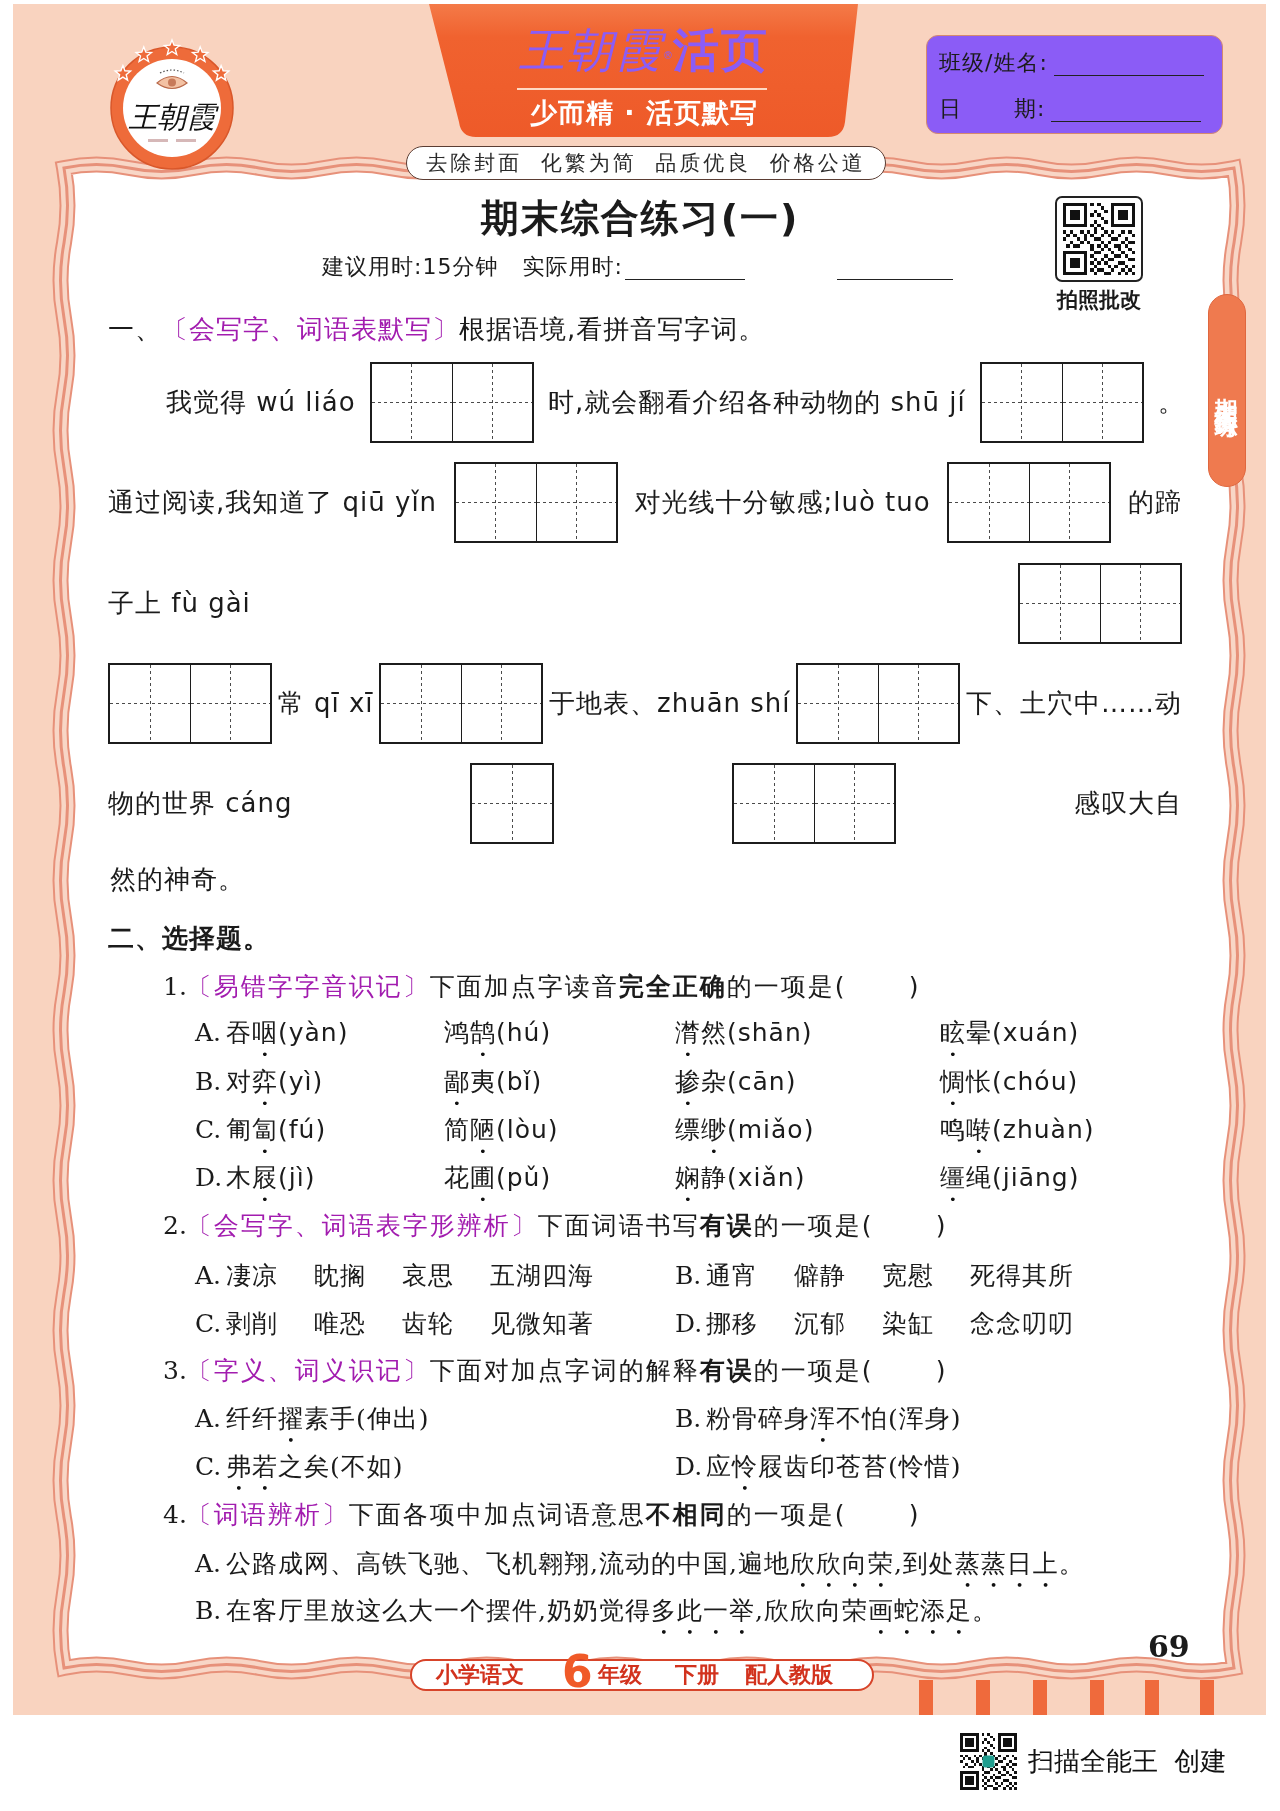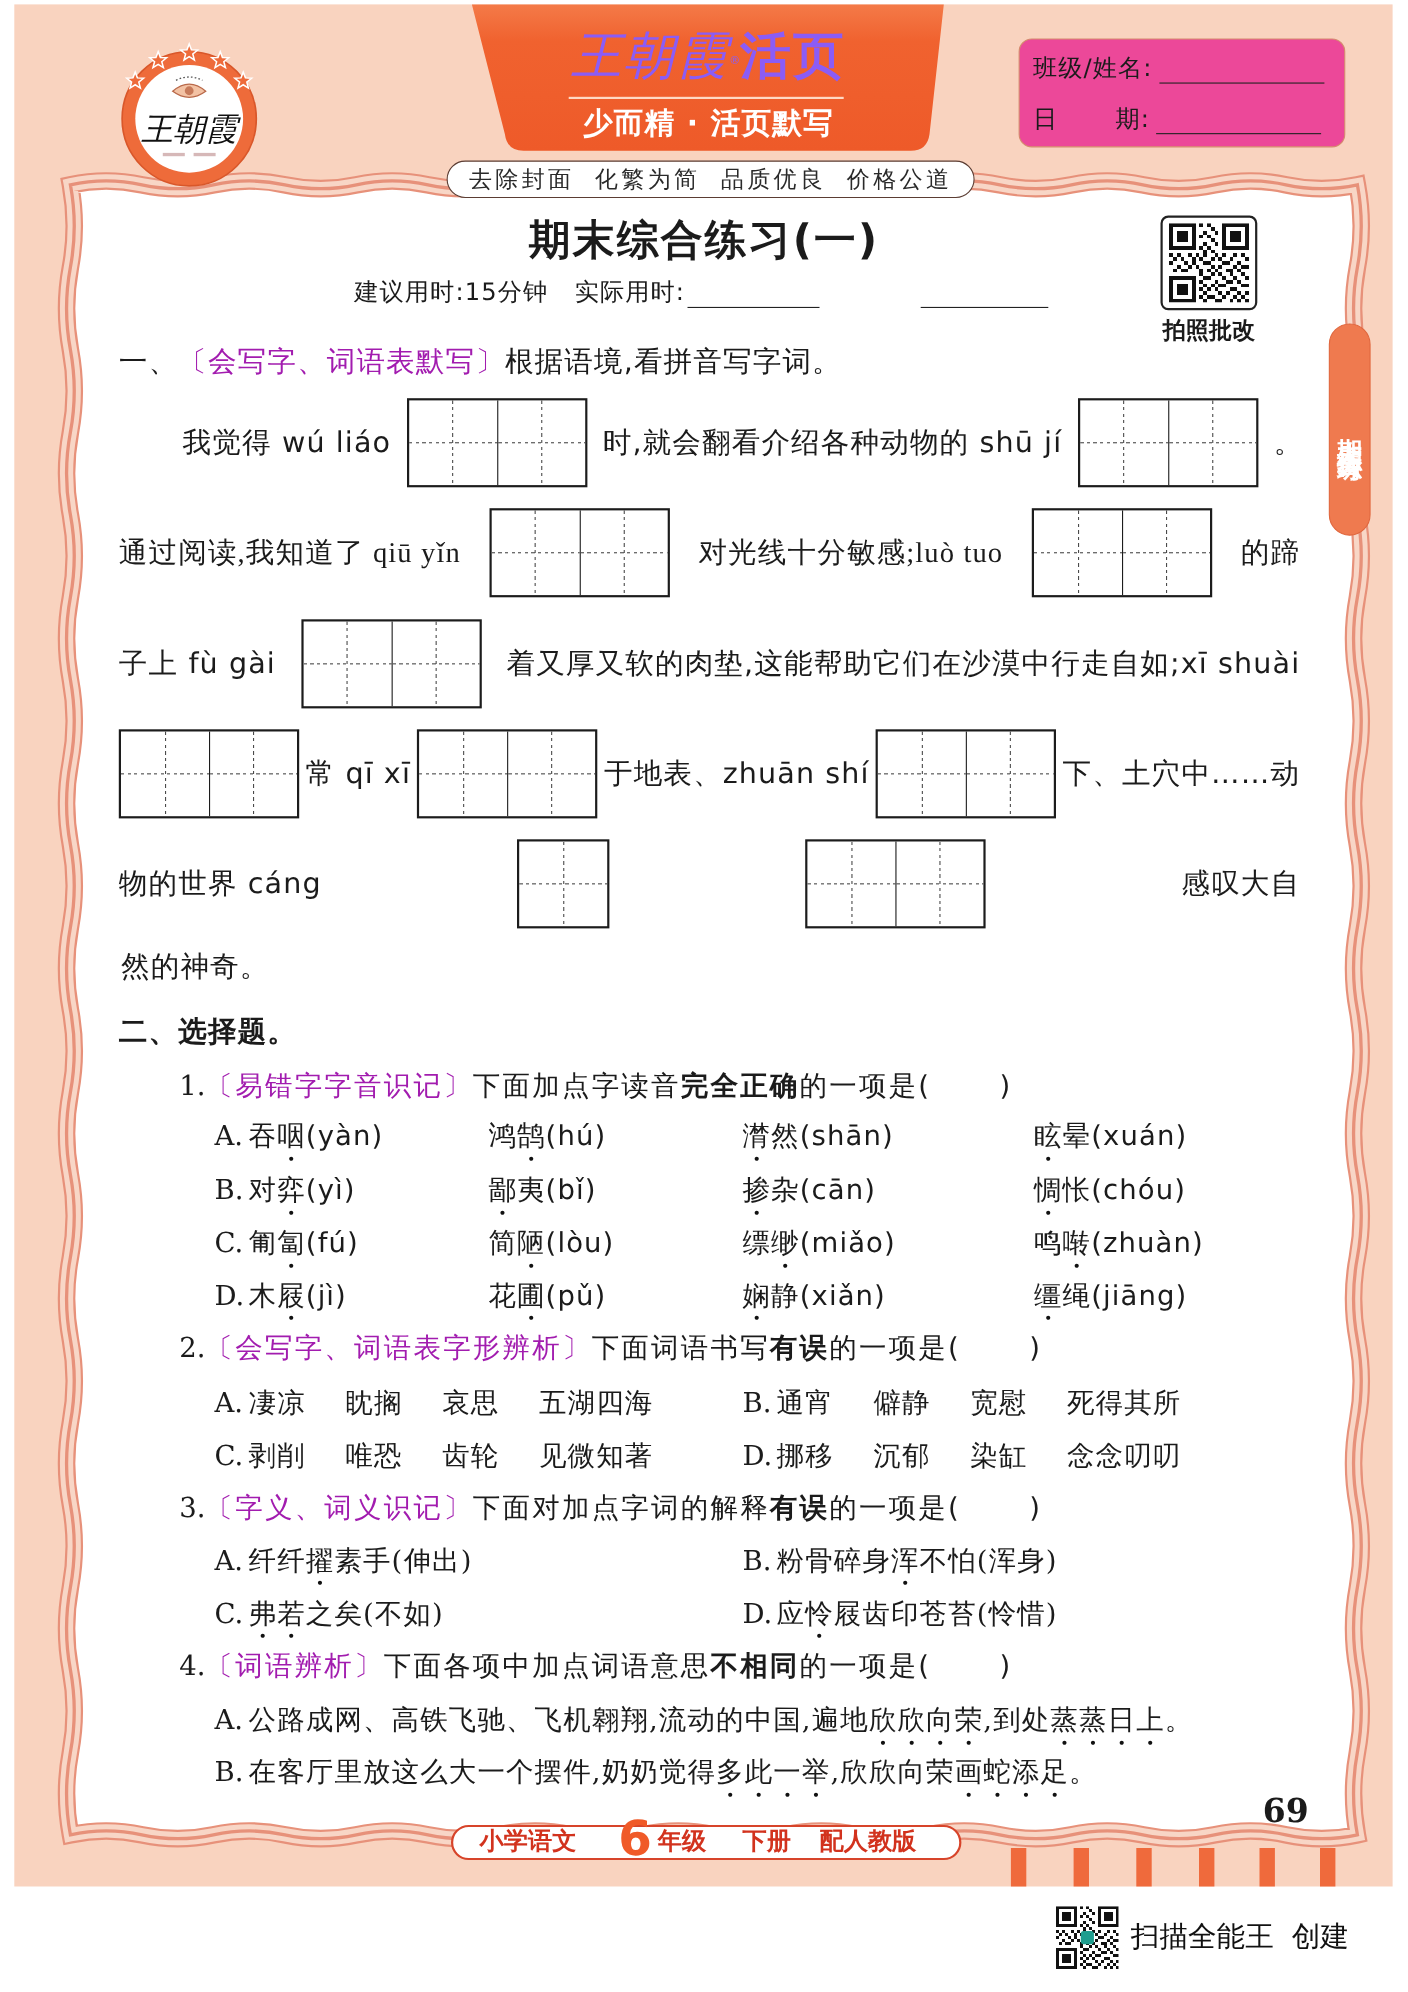--- a/index.html
+++ b/index.html
@@ -16,21 +16,21 @@
   .banner-brand .brand { font-family: "DejaVu Serif", serif; font-size: 46px; font-style: italic; letter-spacing: 2px; }
   .banner-brand .reg { font-size: 10px; vertical-align: top; position: relative; top: 6px; }
   .banner-brand .product { font-size: 46px; font-weight: bold; letter-spacing: 2px; }
   .banner-rule { left: 517px; top: 88px; width: 250px; height: 2px; background: #ffd9c4; }
   .banner-tagline { left: 431px; top: 96px; width: 426px; text-align: center; color: #fff; font-size: 27px; font-weight: bold; letter-spacing: 1px; line-height: 34px; }
 
   .slogan-pill { left: 406px; top: 146px; width: 480px; height: 34px; background: #fff; border: 1.8px solid #5b3d33; border-radius: 17px;
     display: flex; align-items: center; justify-content: space-around; padding: 0 10px;
     font-family: "DejaVu Serif", serif; font-size: 21px; letter-spacing: 3px; color: #2a2a2a; }
 
-  .name-box { left: 926px; top: 35px; width: 297px; height: 99px; background: #ec4899; border: 1.5px solid #d58a6e; border-radius: 12px; }
+  .name-box { left: 926px; top: 35px; width: 297px; height: 99px; background: #8b5cf6; border: 1.5px solid #d58a6e; border-radius: 12px; }
   .name-line { position: absolute; left: 12px; display: flex; align-items: flex-end; font-size: 22px; letter-spacing: 1px; line-height: 26px; white-space: nowrap; }
   .uline { display: inline-block; border-bottom: 1.6px solid #222; height: 24px; }
 
   .qr-box { left: 1055px; top: 196px; width: 88px; height: 86px; border: 2px solid #222; border-radius: 7px; background: #fff; padding: 5px; }
   .qr-label { left: 1045px; top: 287px; width: 108px; text-align: center; font-size: 21px; font-weight: bold; line-height: 26px; }
 
   .side-tab { left: 1208px; top: 294px; width: 38px; height: 193px; background: #ef7a4f; border: 1.5px solid #e0673e; border-radius: 19px;
     color: #fff; font-size: 23px; font-weight: bold; writing-mode: vertical-rl; display: flex; align-items: center; justify-content: center; letter-spacing: 4px; }
 
   .title { left: 0; top: 196px; width: 1280px; text-align: center; font-size: 38px; font-weight: bold; letter-spacing: 2px; line-height: 44px; }
@@ -192,41 +192,40 @@
       <span class="cell"></span>
     </div>
   <span>时,就会翻看介绍各种动物的 shū jí</span>
   <div class="blank">
       <span class="cell"></span>
       <span class="cell"></span>
     </div>
   <span>。</span>
 </div>
 
-<div class="row" style="left:108px;top:462px;width:1074px;font-family:Liberation Serif, serif;">
+<div class="row" style="left:108px;top:462px;width:1074px;">
   <span>通过阅读,我知道了 qiū yǐn</span>
   <div class="blank">
       <span class="cell"></span>
       <span class="cell"></span>
     </div>
   <span>对光线十分敏感;luò tuo</span>
   <div class="blank">
       <span class="cell"></span>
       <span class="cell"></span>
     </div>
   <span>的蹄</span>
 </div>
 
 <div class="row" style="left:108px;top:563px;width:1074px;">
   <span>子上 fù gài</span>
   <div class="blank">
       <span class="cell"></span>
       <span class="cell"></span>
     </div>
-  <span>着又厚又软的肉垫,这能帮助它们在沙漠中行走自如;xī shuài</span>
 </div>
 
 <div class="row" style="left:108px;top:663px;width:1074px;">
   <div class="blank">
       <span class="cell"></span>
       <span class="cell"></span>
     </div>
   <span>常 qī xī</span>
   <div class="blank">
       <span class="cell"></span>

